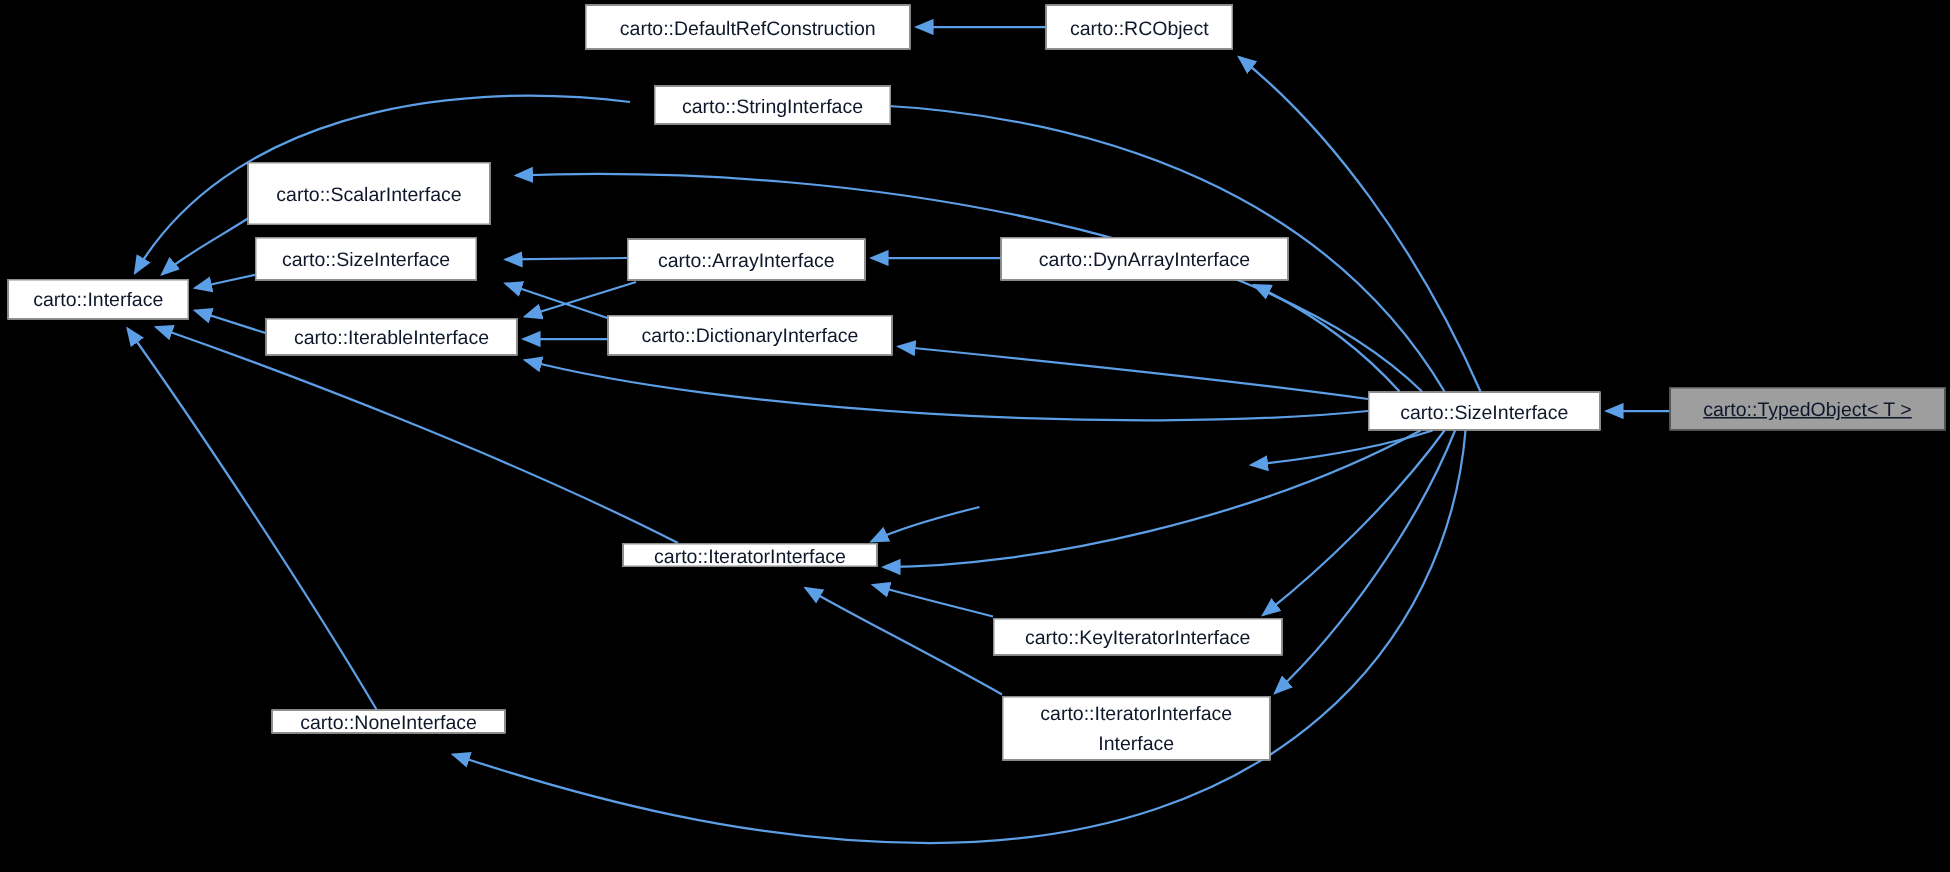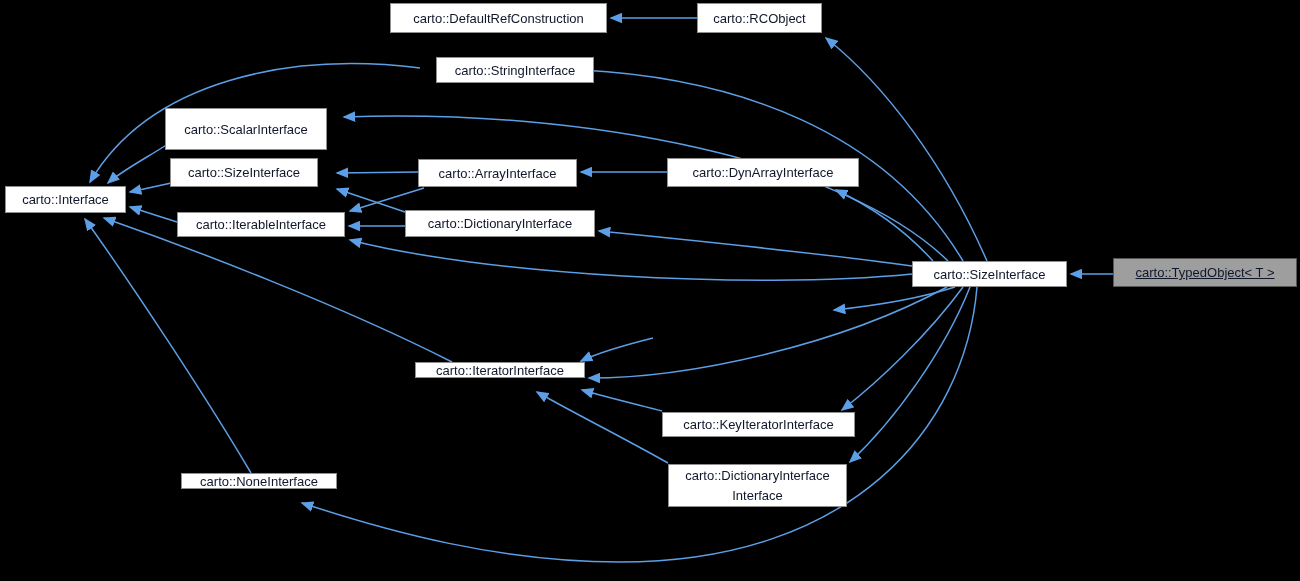--- a/index.html
+++ b/index.html
@@ -75,17 +75,17 @@
 
   <div class="node" style="left:912px;top:261px;width:155px;height:26px">carto::SizeInterface</div>
 
   <div class="node highlight" style="left:1113px;top:258px;width:184px;height:29px">carto::TypedObject&lt; T &gt;</div>
 
 
   <div class="node" style="left:415px;top:362px;width:170px;height:16px">carto::IteratorInterface</div>
 
   <div class="node" style="left:662px;top:412px;width:193px;height:25px">carto::KeyIteratorInterface</div>
 
-  <div class="node wrap" style="left:668px;top:464px;width:179px;height:43px">carto::DictionaryInterface Interface</div>
+  <div class="node wrap" style="left:668px;top:464px;width:179px;height:43px">carto::IteratorInterface Interface</div>
 
   <div class="node" style="left:181px;top:473px;width:156px;height:16px">carto::NoneInterface</div>
 
 </div>
 
 </body></html>

